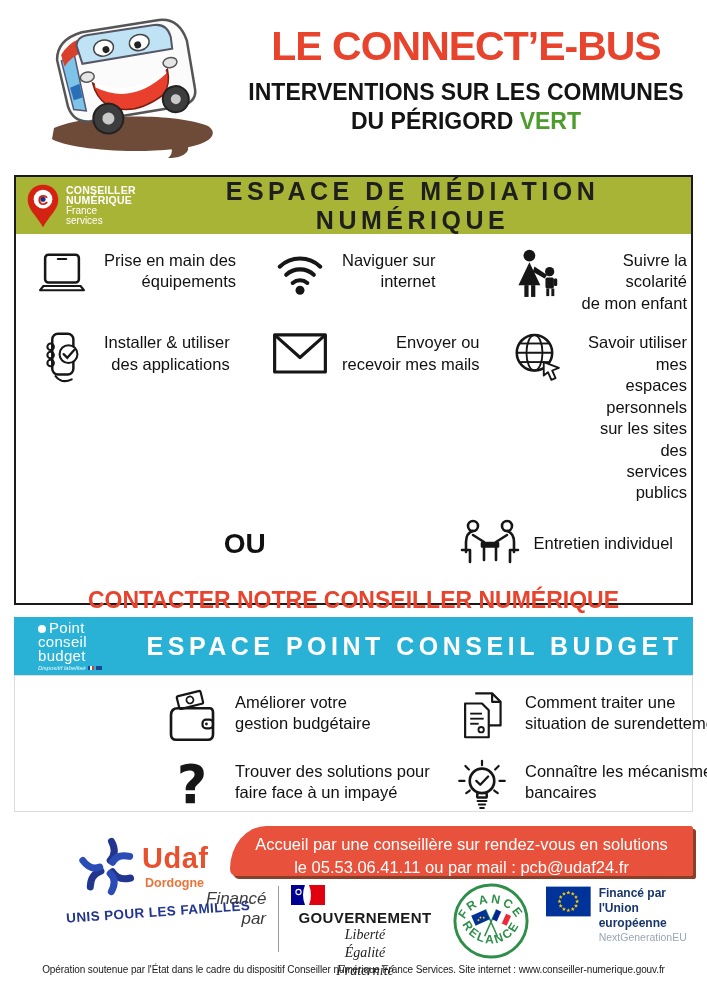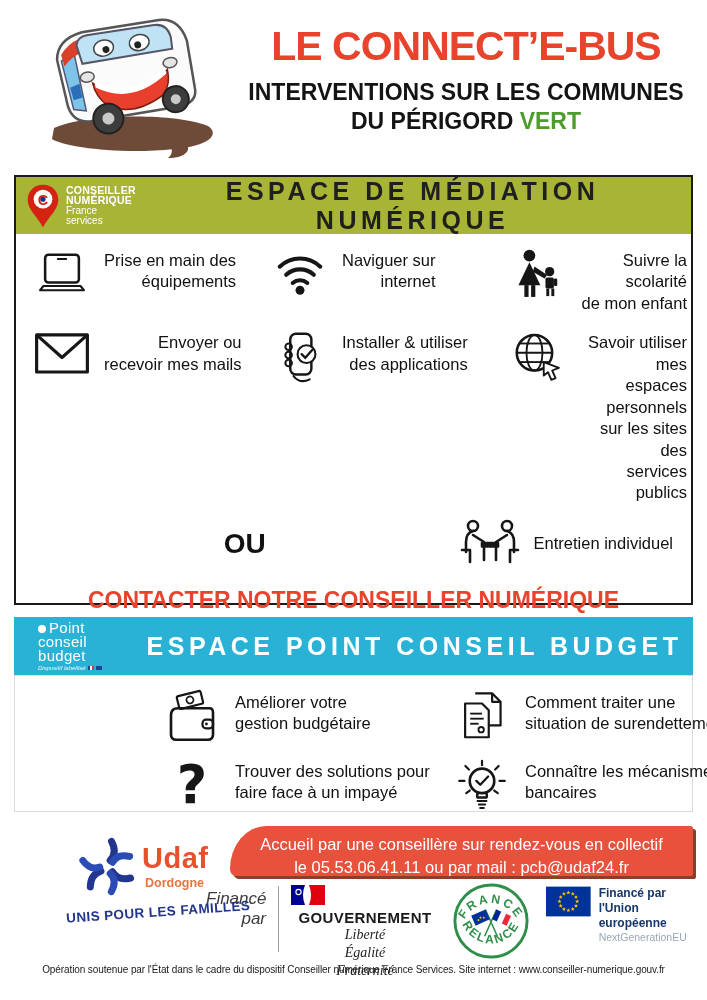--- a/index.html
+++ b/index.html
@@ -184,43 +184,43 @@
             <rect x="43" y="48" width="3.5" height="9"></rect>
             <rect x="49" y="48" width="3.5" height="9"></rect>
           </svg>
         </span>
         <span class="lbl pre">Suivre la scolarité
 de mon enfant</span>
       </div>
 
       <div class="med-item">
         <span class="icn">
-          <svg width="58" height="46" viewBox="0 0 64 50" fill="none" stroke="#161616" stroke-width="3.5" stroke-linejoin="round">
-            <rect x="4" y="5" width="56" height="41"></rect>
-            <path d="M4,5 L32,30 L60,5"></path>
-          </svg>
-        </span>
-        <span class="lbl pre">Envoyer ou
-recevoir mes mails</span>
-      </div>
-
-      <div class="med-item">
-        <span class="icn">
           <svg width="52" height="58" viewBox="0 0 64 70" fill="none" stroke="#161616" stroke-width="3" stroke-linecap="round">
             <rect x="20" y="4" width="26" height="50" rx="7"></rect>
             <circle cx="18" cy="20" r="4" stroke-width="2.5"></circle>
             <circle cx="18" cy="30" r="4" stroke-width="2.5"></circle>
             <circle cx="18" cy="40" r="4" stroke-width="2.5"></circle>
             <path d="M24,56 q8,10 20,4" stroke-width="2.5"></path>
             <circle cx="40" cy="29" r="11" fill="#ffffff" stroke-width="2.5"></circle>
             <path d="M34,29 l4.5,4.5 L47,24" stroke-width="2.8"></path>
           </svg>
         </span>
         <span class="lbl pre">Installer &amp; utiliser
 des applications</span>
+      </div>
+
+      <div class="med-item">
+        <span class="icn">
+          <svg width="58" height="46" viewBox="0 0 64 50" fill="none" stroke="#161616" stroke-width="3.5" stroke-linejoin="round">
+            <rect x="4" y="5" width="56" height="41"></rect>
+            <path d="M4,5 L32,30 L60,5"></path>
+          </svg>
+        </span>
+        <span class="lbl pre">Envoyer ou
+recevoir mes mails</span>
       </div>
 
       <div class="med-item">
         <span class="icn">
           <svg width="54" height="54" viewBox="0 0 64 64" fill="none" stroke="#161616" stroke-width="3">
             <circle cx="29" cy="27" r="21"></circle>
             <ellipse cx="29" cy="27" rx="9.5" ry="21" stroke-width="2.2"></ellipse>
             <line x1="8" y1="27" x2="50" y2="27" stroke-width="2.2"></line>
             <line x1="12" y1="16" x2="46" y2="16" stroke-width="2.2"></line>
             <line x1="12" y1="38" x2="46" y2="38" stroke-width="2.2"></line>
@@ -346,21 +346,21 @@
             <line x1="50" y1="40" x2="46" y2="37" stroke-width="2.5"></line>
           </svg>
         </span>
         <span class="lbl pre">Connaître les mécanismes
 bancaires</span>
       </div>
     </div>
   </div>
 
   <div class="abs rdv-banner">
-    <div>Accueil par une conseillère sur rendez-vous en collectif</div>
+    <div>Accueil par une conseillère sur rendez-vous en solutions</div>
     <div>
       <span>le 05.53.06.41.11 ou par mail : </span><span>pcb@udaf24.fr</span>
     </div>
   </div>
 
   <div class="abs udaf">
     <svg class="abs" style="left:8px;top:2px" width="66" height="66" viewBox="-33 -33 66 66" fill="none" stroke-linecap="round">
       <g stroke="#23368f" stroke-width="7">
         <path d="M0,-26 Q8,-16 2,-7" transform="rotate(10)"></path>
         <path d="M0,-26 Q8,-16 2,-7" transform="rotate(115)"></path>

